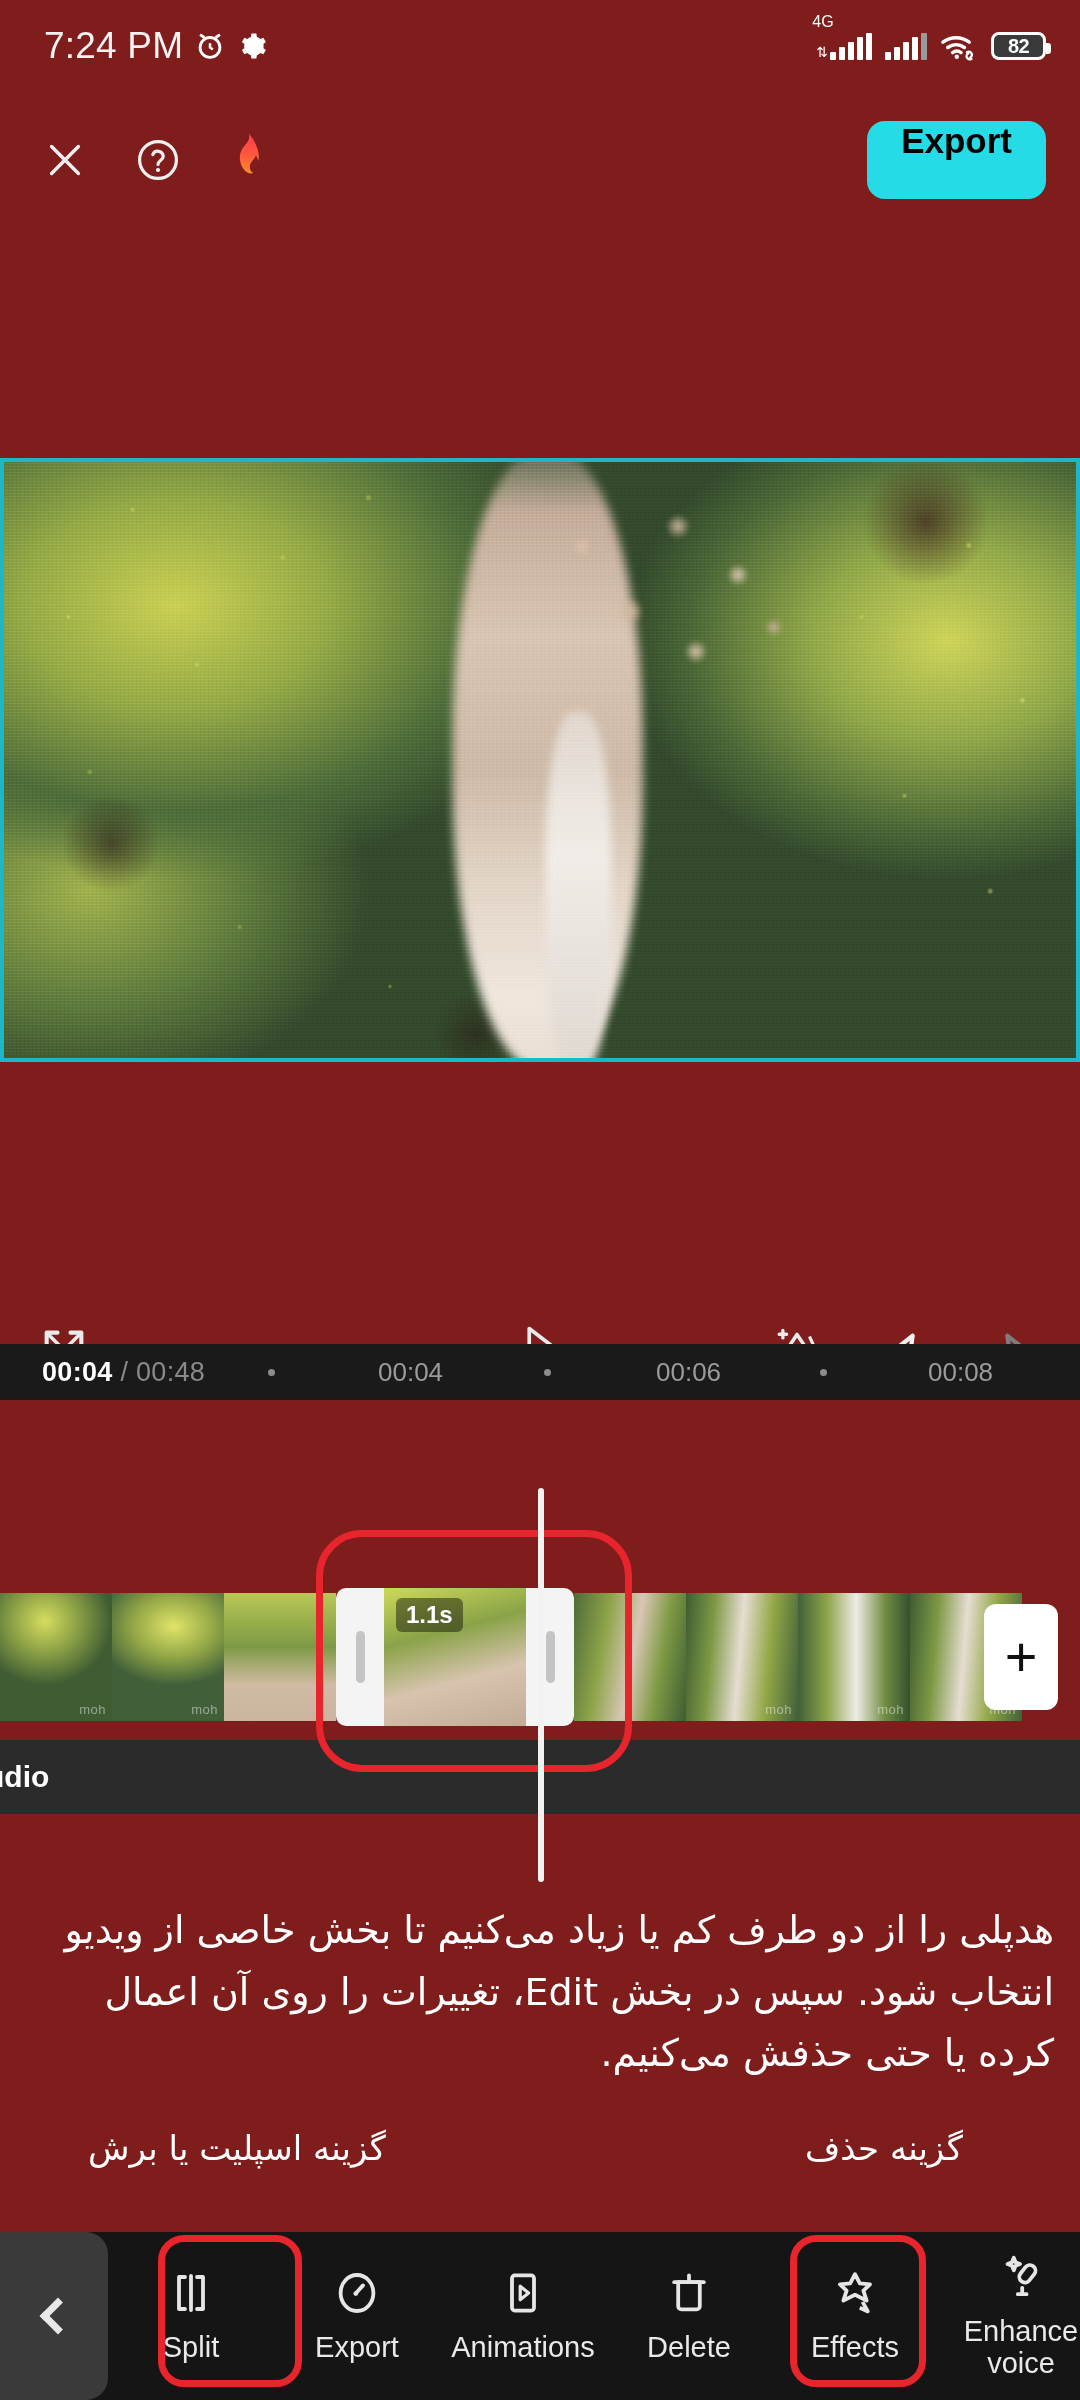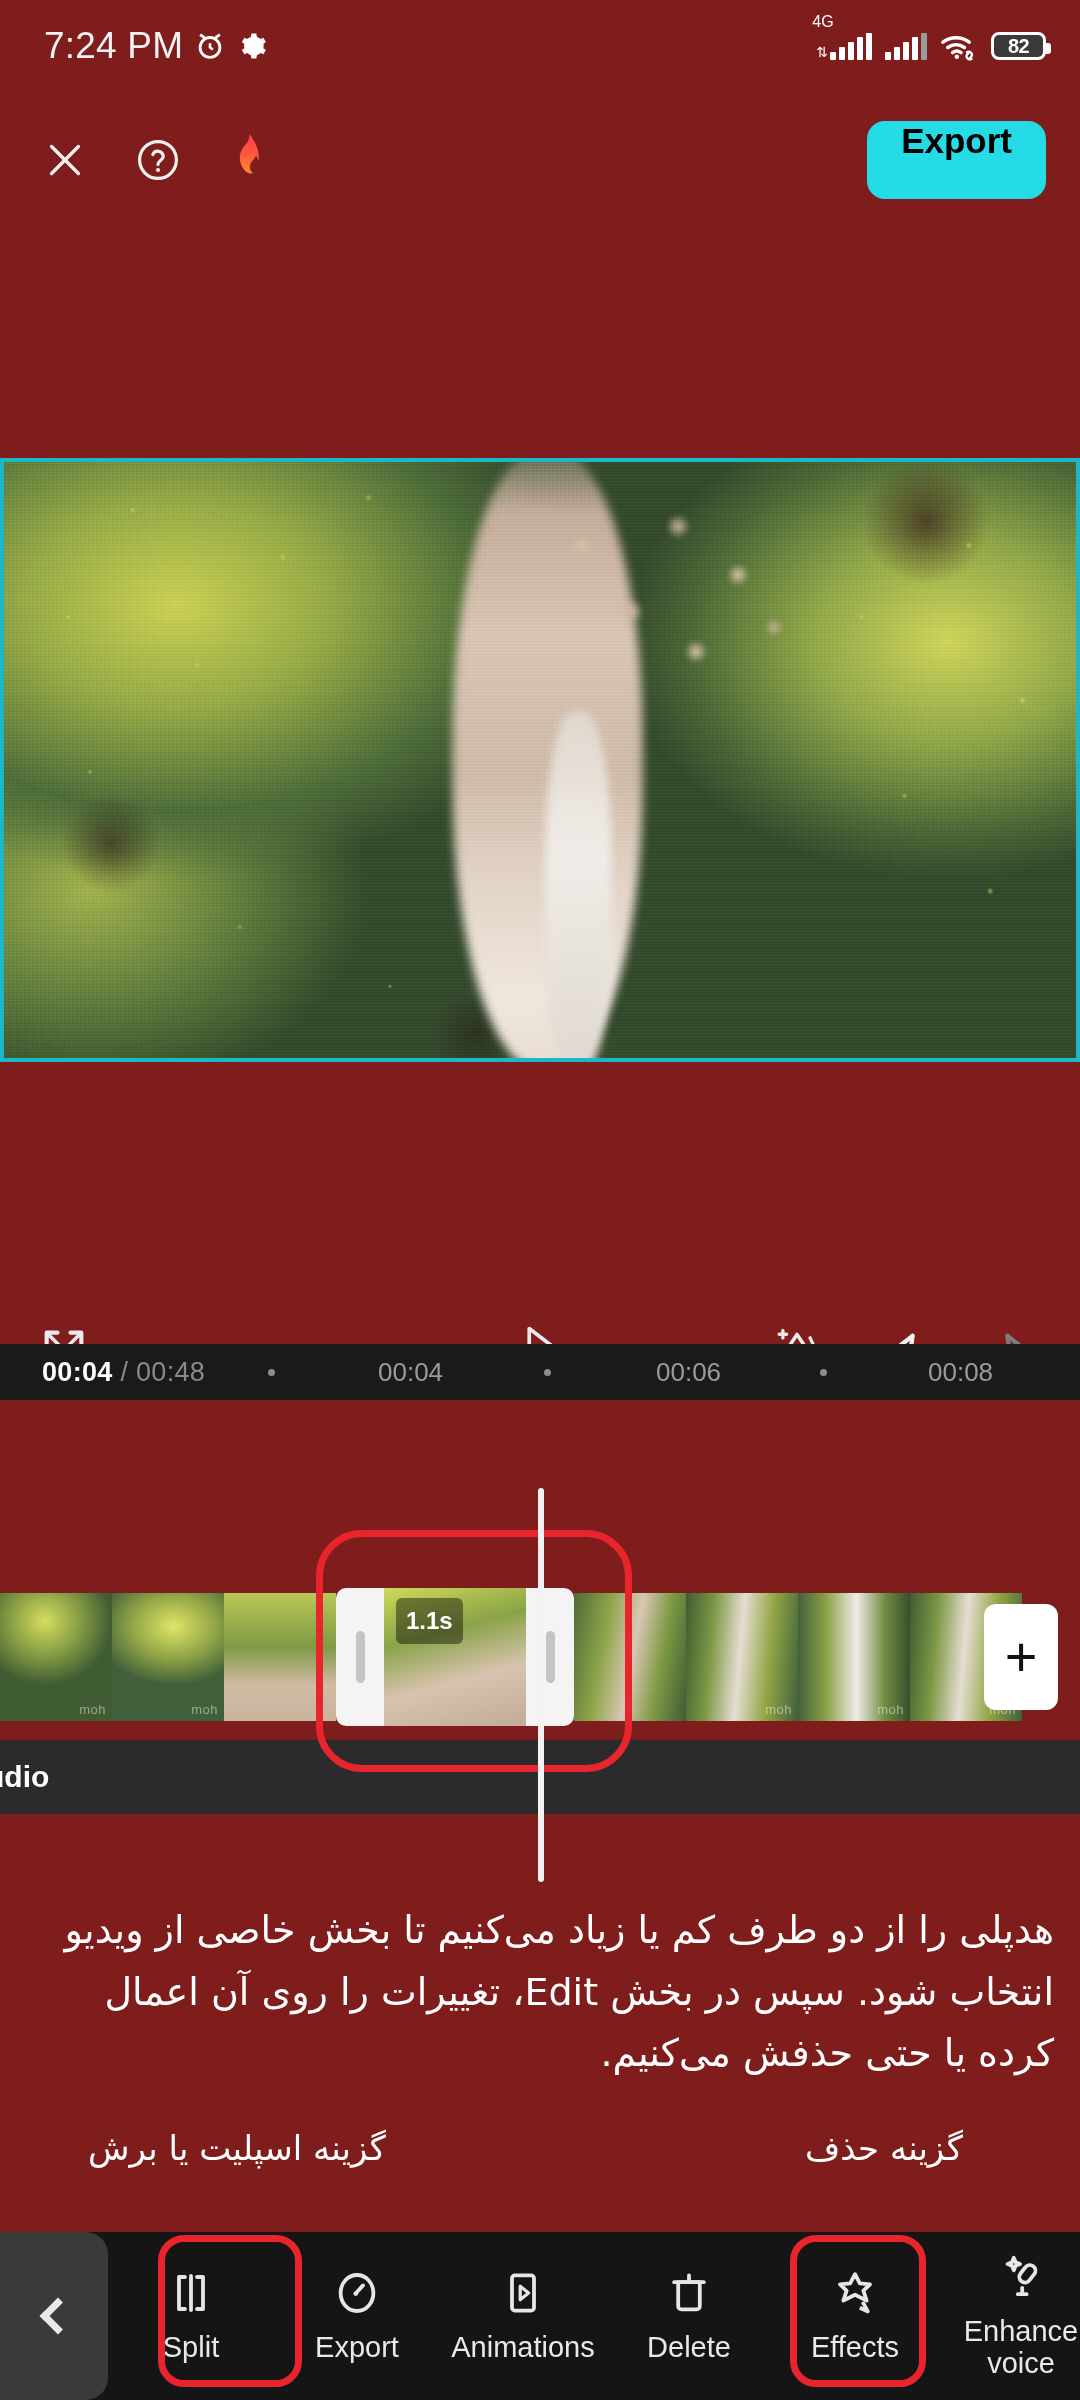--- a/index.html
+++ b/index.html
@@ -226,21 +226,21 @@
   .handle.right{ border-radius:0 10px 10px 0; }
   .grip{ width:9px; height:52px; background:#c4c4c4; border-radius:5px; }
   .sel-inner{
     flex:1; height:138px; position:relative; overflow:hidden;
     background:linear-gradient(165deg,#cdd959 0%,#8aa348 34%,#d7c3ae 64%,#c3ac97 100%);
   }
   .dur-chip{
     position:absolute; top:10px; left:12px;
     background:rgba(0,0,0,.42);
     color:#fff; font-size:24px; font-weight:600;
-    padding:9px 10px; border-radius:6px;
+    padding:3px 10px; border-radius:6px;
   }
   .add-btn{
     position:absolute; right:22px; top:1604px;
     width:74px; height:106px; background:#fff;
     border-radius:12px;
     display:flex; align-items:center; justify-content:center;
     z-index:4;
   }
   .add-btn .plus{ font-size:56px; line-height:0.6; color:#111; font-weight:300; }
 

